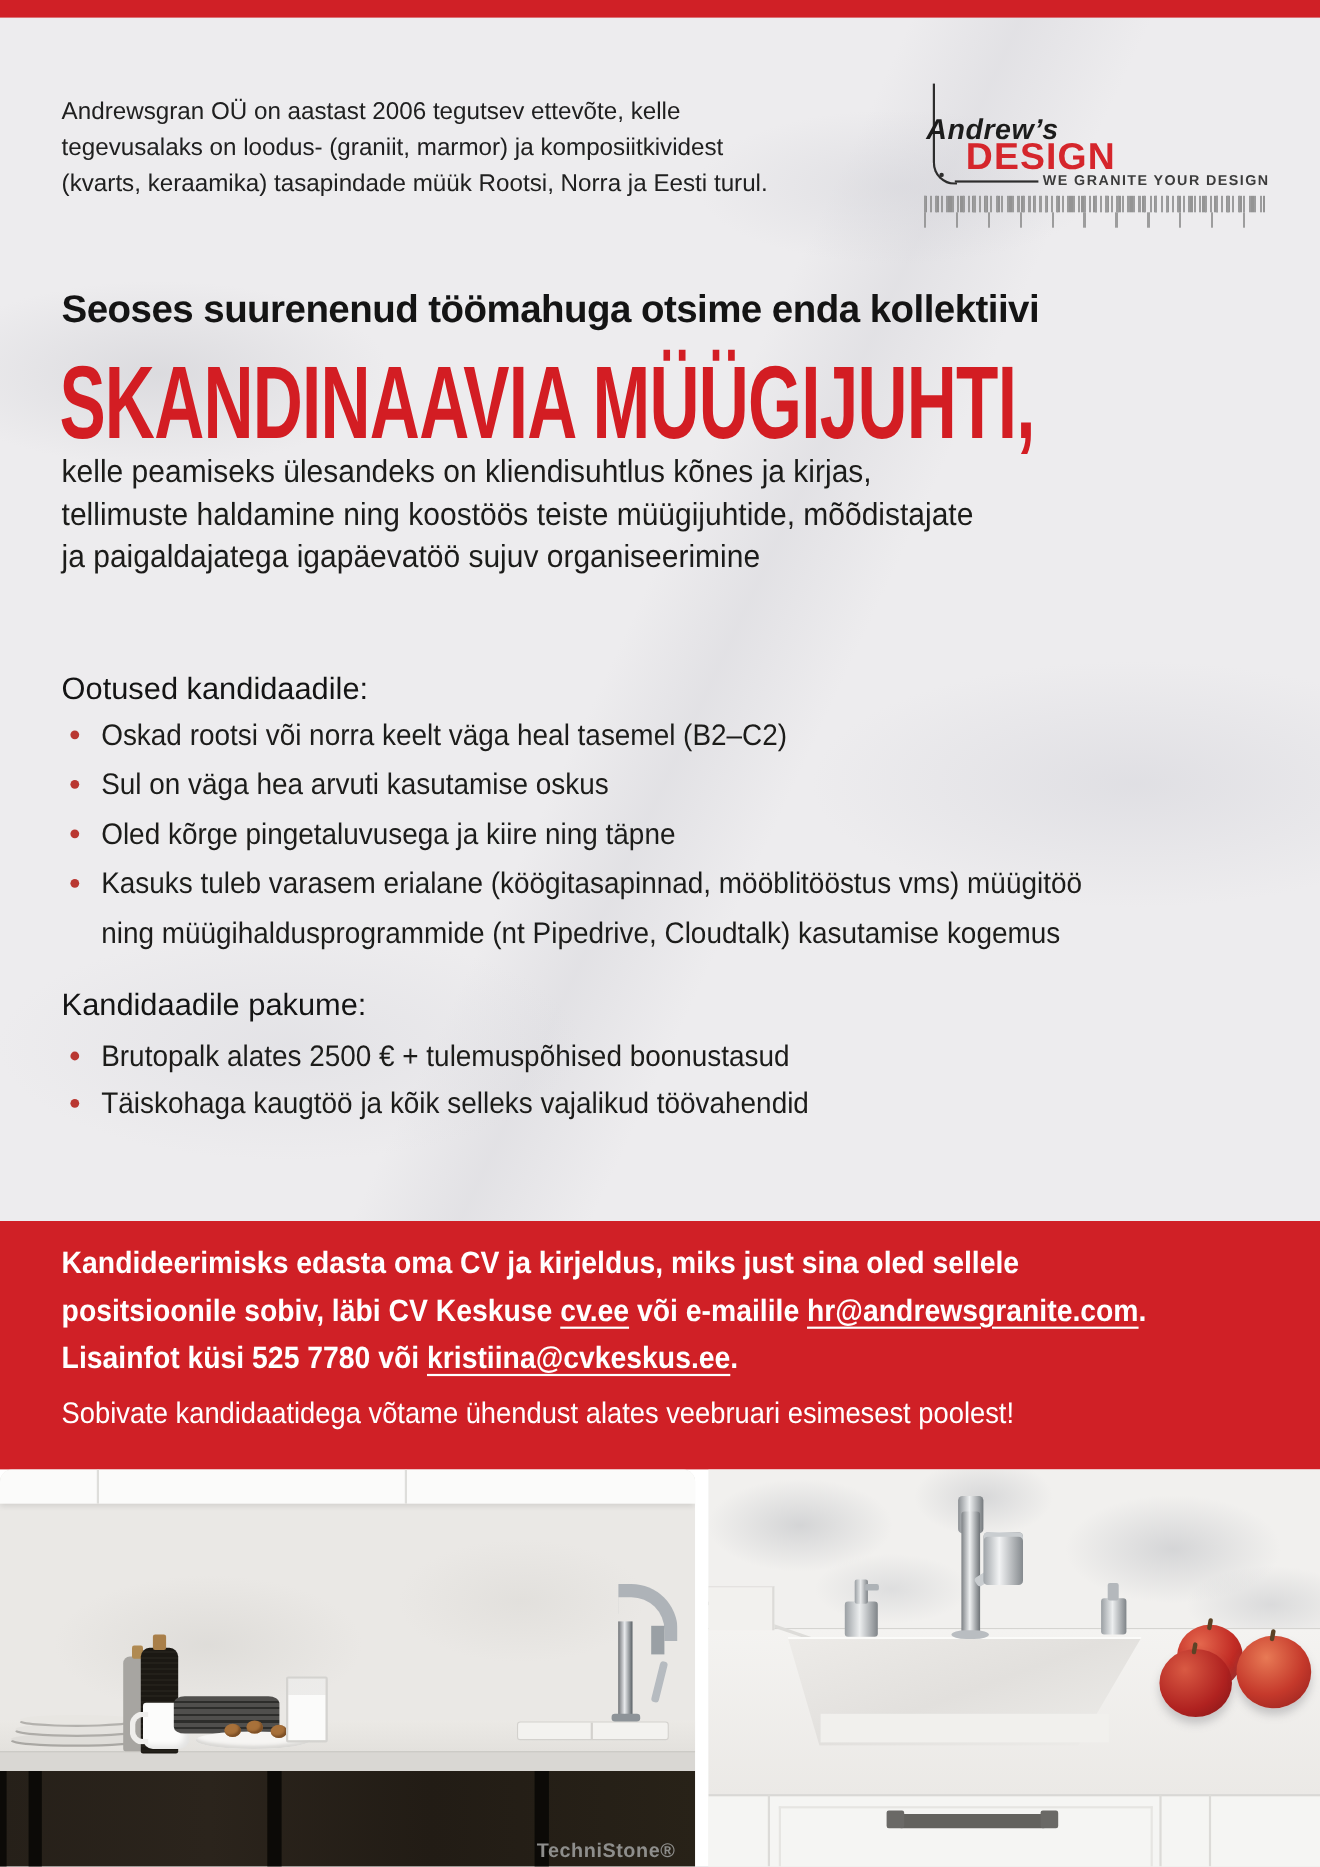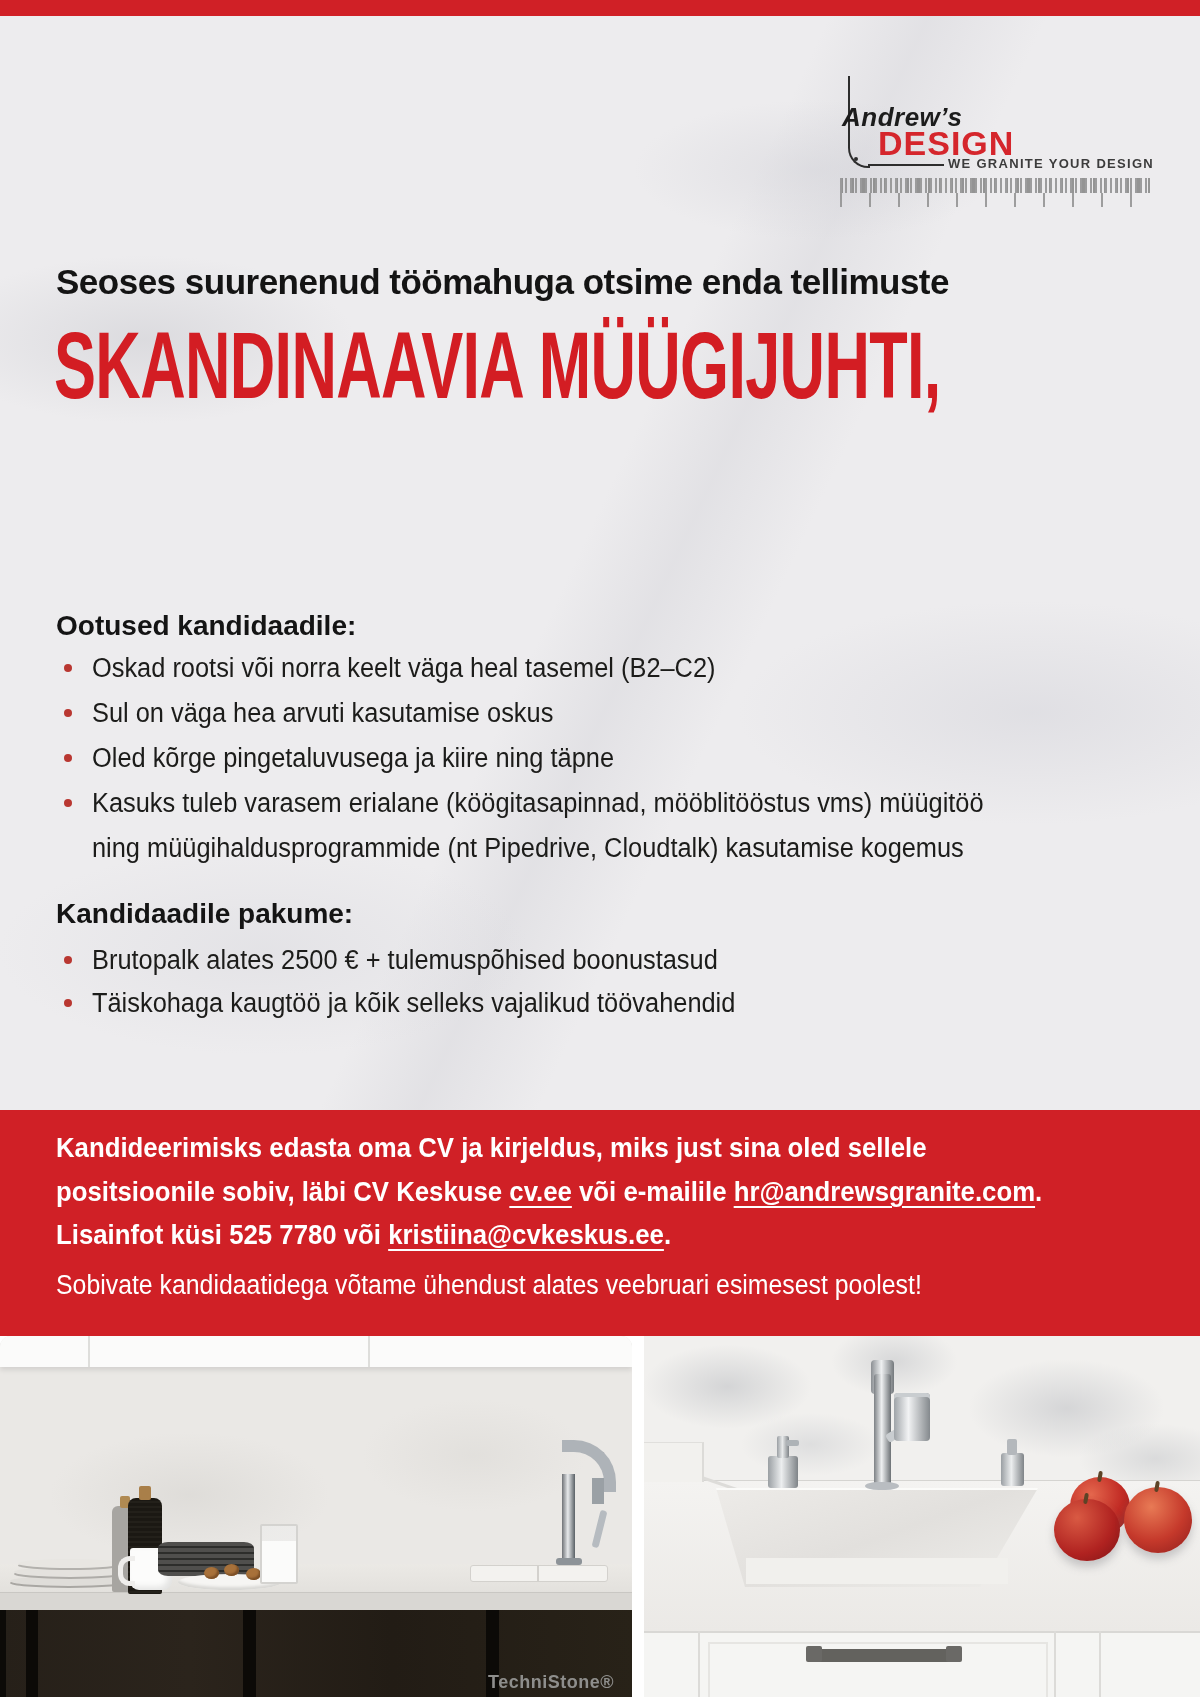--- a/index.html
+++ b/index.html
@@ -36,21 +36,21 @@
     background-image:repeating-linear-gradient(90deg,#8f8f8f 0 2px,transparent 2px 29px);}
 
   
   .kicker{position:absolute;left:56px;top:262px;font-size:35px;line-height:40px;font-weight:700;color:#141414;white-space:nowrap;letter-spacing:-0.5px;}
   .title{position:absolute;left:54px;top:318px;}
   .title-in{display:inline-block;font-size:94px;line-height:96px;font-weight:bold;color:#d31d23;white-space:nowrap;letter-spacing:-1px;transform:scaleX(.67);transform-origin:0 50%;}
   .lead{position:absolute;left:56px;top:410px;font-size:29px;line-height:38.6px;color:#1c1c1a;}
   .lead div{white-space:nowrap;transform:scaleX(.94);transform-origin:0 50%;}
 
   
-  .h2{position:absolute;left:56px;font-size:28px;font-weight:700;color:#141414;white-space:nowrap;}
+  .h2{position:absolute;left:56px;font-size:28px;font-weight:400;color:#141414;white-space:nowrap;}
   .exp-h{top:610px;}
   .offer-h{top:898px;}
 
   
   ul.list{position:absolute;left:0;top:0;width:1200px;margin:0;padding:0;list-style:none;}
   ul.list li{position:absolute;left:56px;padding-left:36px;font-size:27px;line-height:45px;color:#1c1c1a;width:1110px;}
   ul.list li::before{content:"";position:absolute;left:8px;top:18px;width:8px;height:8px;border-radius:50%;background:#b93731;}
   ul.list li .line{display:block;white-space:nowrap;transform:scaleX(.94);transform-origin:0 50%;}
   .exp-list li:nth-child(1){top:646px;}
   .exp-list li:nth-child(2){top:691px;}
@@ -159,39 +159,49 @@
   .pr-handle::before{content:"";position:absolute;left:-4px;top:-3px;width:16px;height:16px;background:#6a6966;border-radius:2px;}
   .pr-handle::after{content:"";position:absolute;right:-4px;top:-3px;width:16px;height:16px;background:#6a6966;border-radius:2px;}
 </style>
 </head>
 <body>
 
 <div class="poster">
 
   <div class="topbar"></div>
 
+  <div class="intro">
+    <div>Andrewsgran OÜ on aastast 2006 tegutsev ettevõte, kelle</div>
+    <div>tegevusalaks on loodus- (graniit, marmor) ja komposiitkividest</div>
+    <div>(kvarts, keraamika) tasapindade müük Rootsi, Norra ja Eesti turul.</div>
+  </div>
 
   <div class="logo">
     <div class="logo-vline"></div>
     <div class="logo-arc"></div>
     <div class="logo-dot"></div>
     <div class="logo-name">Andrew’s</div>
     <div class="logo-word">DESIGN</div>
     <div class="logo-hline"></div>
     <div class="logo-tagline">WE GRANITE YOUR DESIGN</div>
     <div class="logo-ruler"></div>
     <div class="logo-ruler2"></div>
   </div>
 
-  <div class="kicker">Seoses suurenenud töömahuga otsime enda tellimuste</div>
+  <div class="kicker">Seoses suurenenud töömahuga otsime enda kollektiivi</div>
 
   <div class="title">
     <span class="title-in">SKANDINAAVIA MÜÜGIJUHTI,</span>
   </div>
 
+  <div class="lead">
+    <div>kelle peamiseks ülesandeks on kliendisuhtlus kõnes ja kirjas,</div>
+    <div>tellimuste haldamine ning koostöös teiste müügijuhtide, mõõdistajate</div>
+    <div>ja paigaldajatega igapäevatöö sujuv organiseerimine</div>
+  </div>
 
   <div class="h2 exp-h">Ootused kandidaadile:</div>
 
   <ul class="list exp-list">
     <li>
       <span class="line">Oskad rootsi või norra keelt väga heal tasemel (B2–C2)</span>
     </li>
     <li>
       <span class="line">Sul on väga hea arvuti kasutamise oskus</span>
     </li>

